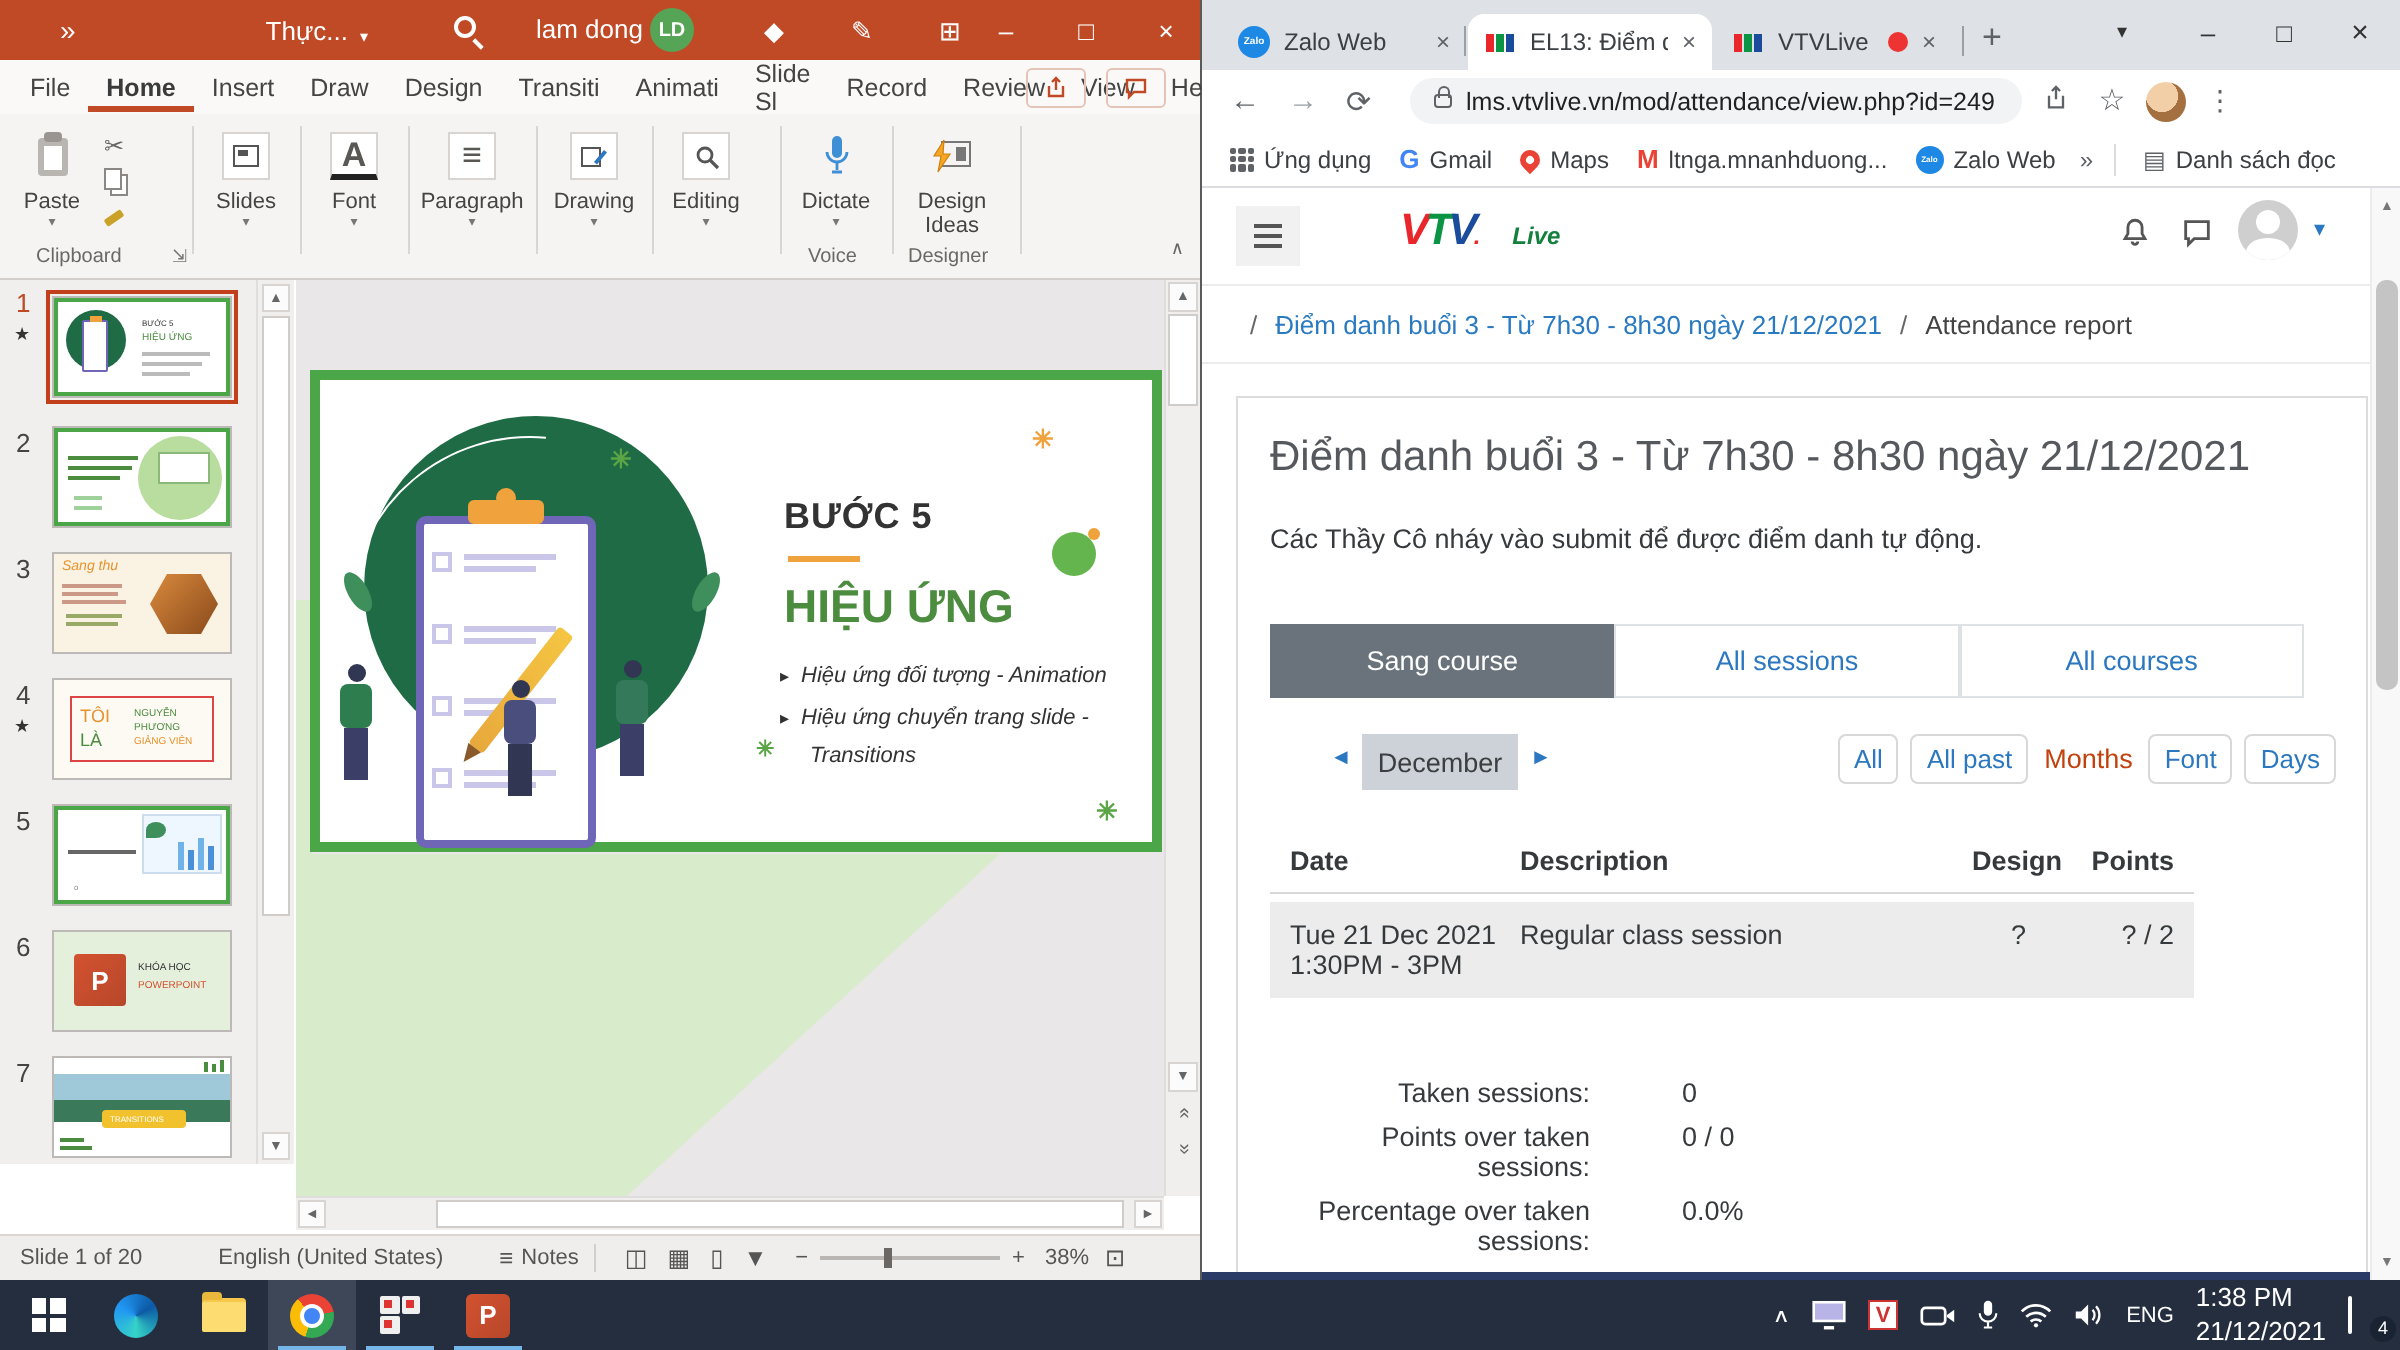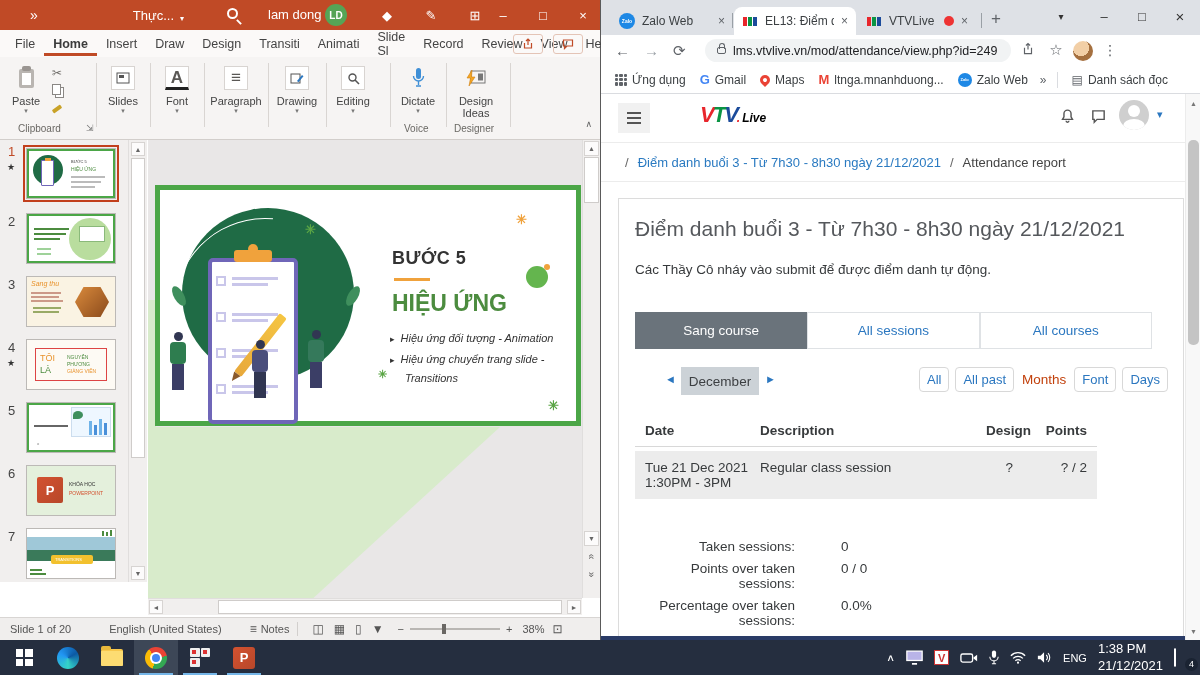--- a/index.html
+++ b/index.html
@@ -125,21 +125,21 @@
   .maps-pin::after { content:""; position:absolute; left:3px; top:3px; width:4px; height:4px; border-radius:50%; background:#fff; }
   .bm-more { margin-left:12px; color:#5f6368; }
   .bm-div { width:1px; height:16px; background:#dadce0; margin-left:10px; }
 
   .page { position:absolute; left:0; top:94px; width:100%; height:546px; background:#fff; overflow:hidden; }
   .lms-header { position:absolute; left:0; top:0; width:100%; height:48px; background:#fff; }
   .burger { position:absolute; left:17px; top:9px; width:32px; height:30px; background:#f1f1f1; display:flex; flex-direction:column; justify-content:center; gap:3px; align-items:center; }
   .burger i { width:14px; height:2px; background:#555; }
   .vtv-logo { position:absolute; left:99px; top:8px; font-size:22px; font-weight:800; font-style:italic; letter-spacing:-2px; }
   .vtv-logo .r { color:#e8262c; } .vtv-logo .g { color:#0b9444; } .vtv-logo .b { color:#1b4b9b; }
-  .vtv-live { font-size:12px; color:#000000; font-weight:bold; letter-spacing:0; margin-left:4px; }
+  .vtv-live { font-size:12px; color:#15803d; font-weight:bold; letter-spacing:0; margin-left:18px; }
   .hdr-ic { position:absolute; top:14px; }
   .lms-avatar { position:absolute; left:518px; top:6px; width:30px; height:30px; border-radius:50%; background:#cfcfcf; overflow:hidden; }
   .lms-avatar::before { content:""; position:absolute; left:9px; top:5px; width:12px; height:12px; border-radius:50%; background:#fff; }
   .lms-avatar::after { content:""; position:absolute; left:4px; top:19px; width:22px; height:14px; border-radius:50%; background:#fff; }
   .breadcrumb { position:absolute; left:0; top:48px; width:584px; height:40px; border-top:1px solid #ececec; border-bottom:1px solid #ececec; display:flex; align-items:center; font-size:13px; color:#444; }
   .breadcrumb .sep { color:#666; margin:0 9px; }
   .breadcrumb a { color:#2a7ac1; text-decoration:none; }
   .card { position:absolute; left:17px; top:104px; width:566px; height:560px; background:#fff; border:1px solid #dcdcdc; }
   .lms-h2 { position:absolute; left:16px; top:18px; font-size:21px; font-weight:300; color:#55585c; }
   .lms-note { position:absolute; left:16px; top:63px; font-size:13.5px; color:#373a3c; }

